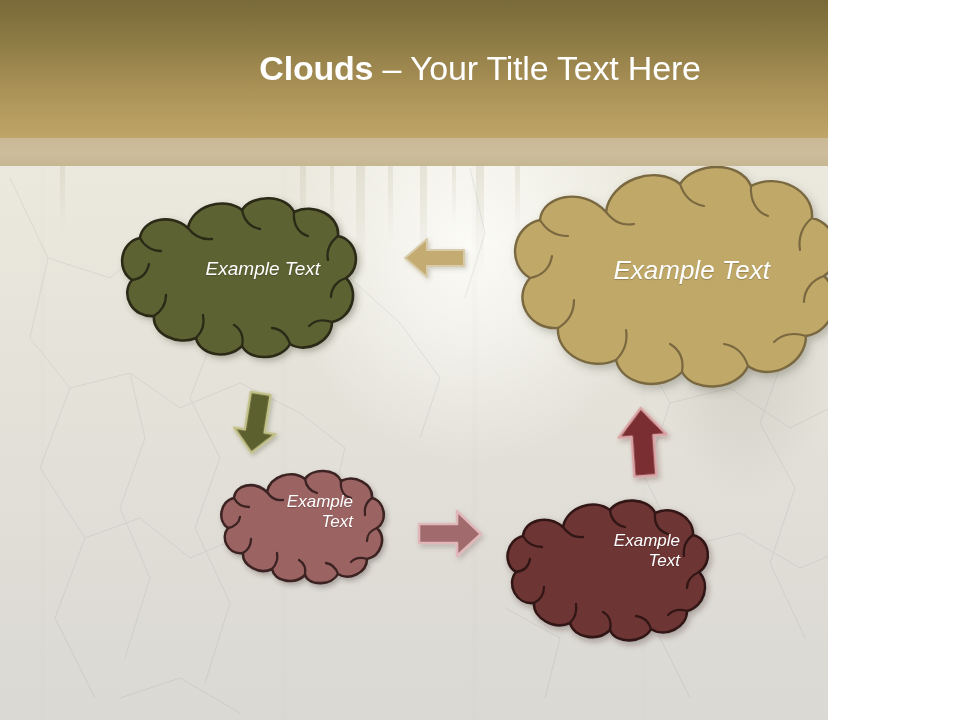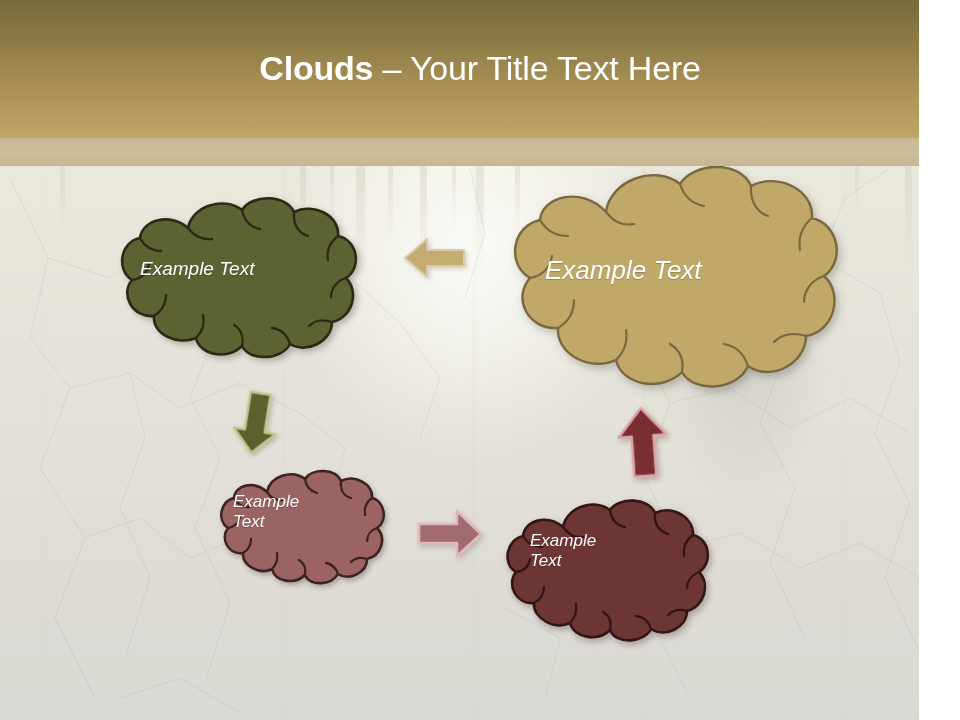--- a/index.html
+++ b/index.html
@@ -7,21 +7,21 @@
     margin: 0;
     padding: 0;
     background: #ffffff;
   }
   body {
     font-family: "Liberation Sans", sans-serif;
   }
 
   #slide {
     position: relative;
-    width: 919px;
+    width: 828px;
     height: 720px;
     overflow: hidden;
     background: #a16207;
     text-decoration: underline;
   }
 
   
   #header {
     position: absolute;
     left: 0; top: 0;
@@ -131,21 +131,21 @@
     width: 960px; height: 720px;
     z-index: 10;
   }
   .shape {
     position: absolute;
   }
   .shape svg { display: block; overflow: visible; }
 
   .cloud-label {
     position: absolute;
-    text-align: left;
+    text-align: right;
     color: #ffffff;
     font-family: "Liberation Sans", sans-serif;
     font-style: italic;
     font-weight: normal;
     line-height: 1.18;
     text-shadow: 0 1px 1px rgba(0,0,0,0.22);
     pointer-events: none;
     white-space: pre-line;
   }
 

